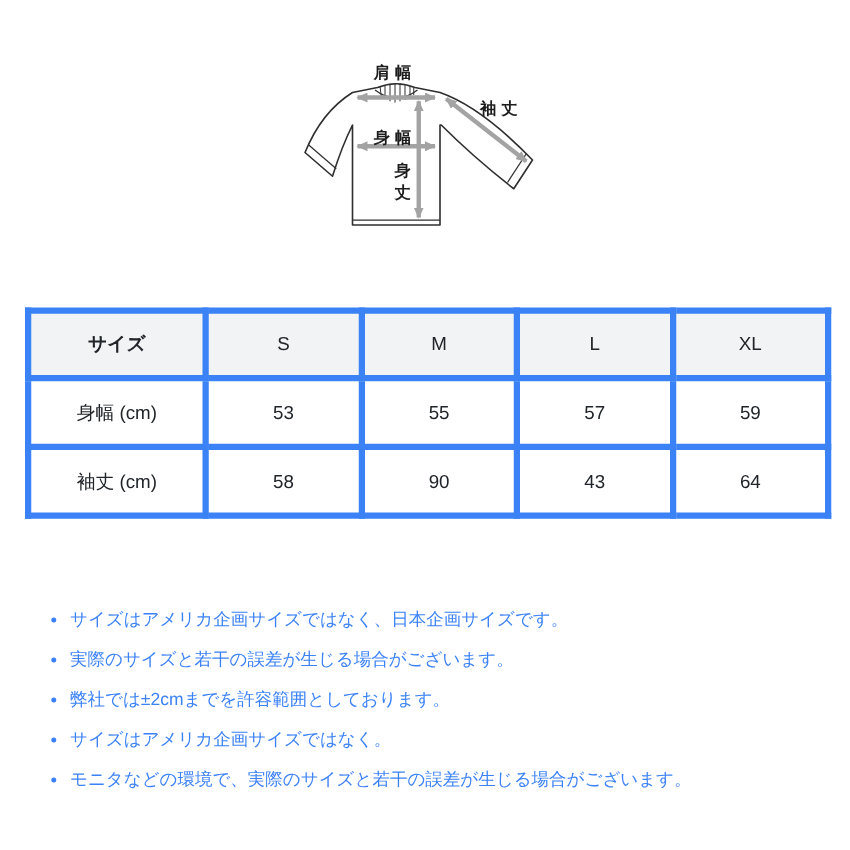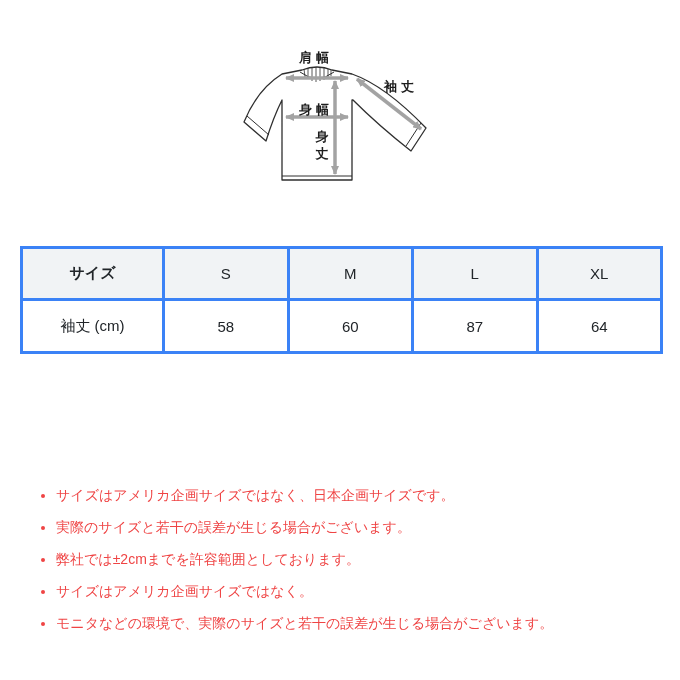--- a/index.html
+++ b/index.html
@@ -14,31 +14,31 @@
   .detail-line{fill:none;stroke:#2f2f2f;stroke-width:1;}
   .hatch{stroke:#2f2f2f;stroke-width:.8;}
   .arrow{stroke:#a3a3a3;stroke-width:3.5;fill:none;}
   .dim-label{font-family:"Liberation Sans","DejaVu Sans",sans-serif;font-size:13px;font-weight:700;fill:#1d1d1d;}
   
   .size-table{
     position:absolute;left:20px;top:246px;width:640px;
     border-collapse:collapse;table-layout:fixed;
   }
   .size-table th,.size-table td{
-    border:3px solid #3b82f6;text-align:center;vertical-align:middle;
+    border:5px solid #3b82f6;text-align:center;vertical-align:middle;
     font-size:15px;color:#212529;padding:4px;
   }
   .size-table thead th{height:41px;background:#f1f3f5;font-weight:400;}
   .size-table thead th.corner{font-weight:700;}
   .size-table tbody th{height:42px;background:#ffffff;font-weight:400;}
   .size-table tbody td{height:42px;background:#ffffff;}
   
   .notes{position:absolute;left:20px;top:488px;width:644px;}
   .notes ul{margin:0;padding:0 0 0 36px;list-style:disc;}
-  .notes li{font-size:14px;line-height:14px;margin-bottom:18px;color:#ef4444;}
+  .notes li{font-size:14px;line-height:14px;margin-bottom:18px;color:#3b82f6;}
 </style>
 </head>
 <body>
 
 <div class="screen">
 
   <div class="diagram">
     <svg viewBox="0 0 250 172">
       <defs>
         <marker id="ah" markerUnits="userSpaceOnUse" markerWidth="9" markerHeight="8" viewBox="0 0 9 8" refX="8" refY="4" orient="auto-start-reverse">
@@ -93,24 +93,31 @@
       <tr>
         <th class="corner">サイズ</th>
         <th>S</th>
         <th>M</th>
         <th>L</th>
         <th>XL</th>
       </tr>
     </thead>
     <tbody>
       <tr>
+        <th>身幅 (cm)</th>
+        <td>53</td>
+        <td>55</td>
+        <td>57</td>
+        <td>59</td>
+      </tr>
+      <tr>
         <th>袖丈 (cm)</th>
         <td>58</td>
-        <td>60</td>
-        <td>87</td>
+        <td>90</td>
+        <td>43</td>
         <td>64</td>
       </tr>
     </tbody>
   </table>
 
   <div class="notes">
     <ul>
       <li>サイズはアメリカ企画サイズではなく、日本企画サイズです。</li>
       <li>実際のサイズと若干の誤差が生じる場合がございます。</li>
       <li>弊社では±2cmまでを許容範囲としております。</li>

